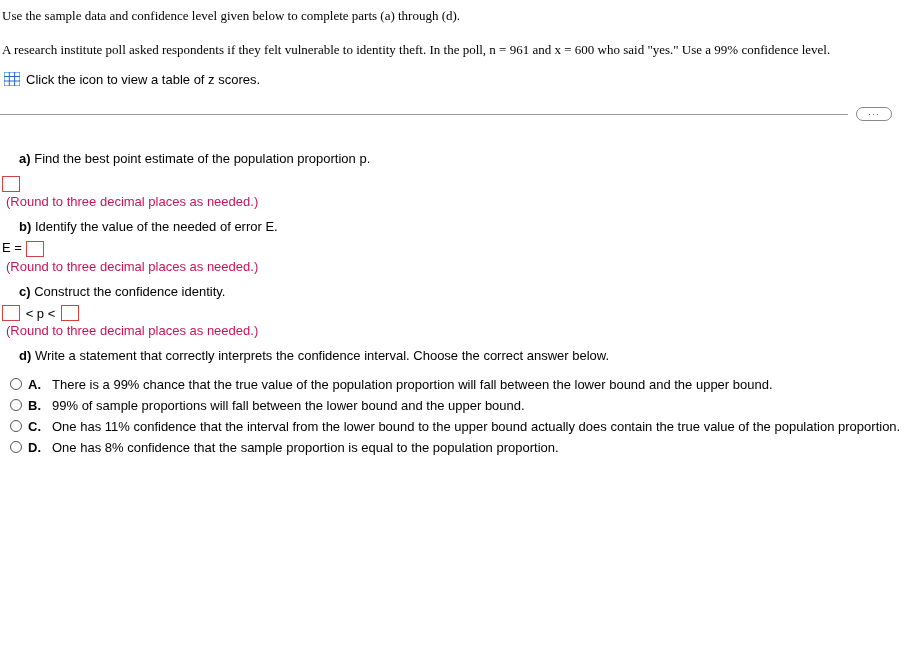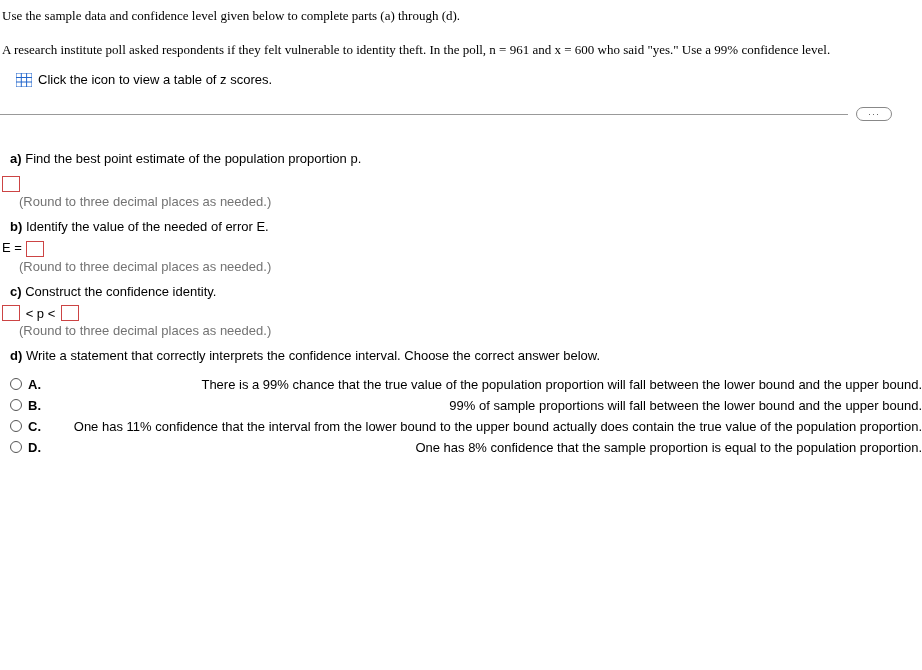--- a/index.html
+++ b/index.html
@@ -15,24 +15,24 @@
       width: 922px;
       background: #fff;
     }
     .intro-text {
       margin-bottom: 6px;
       padding-left: 2px;
       font-family: Liberation Serif, serif;
     }
     .icon-link {
       display: flex;
-      align-items: center;
+      align-items: flex-start;
       margin-top: 14px;
       margin-bottom: 20px;
-      padding-left: 16px;
+      padding-left: 4px;
     }
     .table-icon {
       display: inline-flex;
       width: 16px;
       height: 14px;
       margin-right: 6px;
     }
     .divider-row {
       display: flex;
       align-items: center;
@@ -51,44 +51,44 @@
       display: flex;
       align-items: center;
       justify-content: center;
       margin: 0 30px 0 8px;
       font-size: 9px;
       letter-spacing: 1px;
       color: #555;
     }
     .question-section {
       margin-bottom: 4px;
-      padding-left: 10px;
+      padding-left: 19px;
     }
     .question-label {
       font-weight: bold;
     }
     .answer-box {
       display: inline-block;
       width: 18px;
       height: 16px;
       border: 1px solid #c44;
       margin: 6px 0 2px 2px;
       vertical-align: middle;
     }
     .answer-box-small {
       display: inline-block;
       width: 18px;
       height: 16px;
       border: 1px solid #c44;
       vertical-align: middle;
     }
     .hint-text {
-      color: #737373;
+      color: #be185d;
       margin-bottom: 10px;
-      padding-left: 19px;
+      padding-left: 6px;
     }
     .equation-row {
       margin: 6px 0 2px 2px;
     }
     .ci-row {
       margin: 6px 0 2px 2px;
     }
     .ci-text {
       vertical-align: middle;
       margin: 0 2px;
@@ -112,21 +112,20 @@
       flex-shrink: 0;
       background: #fff;
     }
     .option-label {
       font-weight: bold;
       margin-right: 8px;
       min-width: 16px;
     }
     .option-text {
       flex: 1;
-      text-align: right;
     }
     .spacer-top {
       margin-top: 18px;
     }
   </style>
 </head>
 <body>
 
 <div class="intro-text">Use the sample data and confidence level given below to complete parts (a) through (d).</div>
 <div class="intro-text spacer-top">A research institute poll asked respondents if they felt vulnerable to identity theft. In the poll, n = 961 and x = 600 who said "yes." Use a 99% confidence level.</div>

